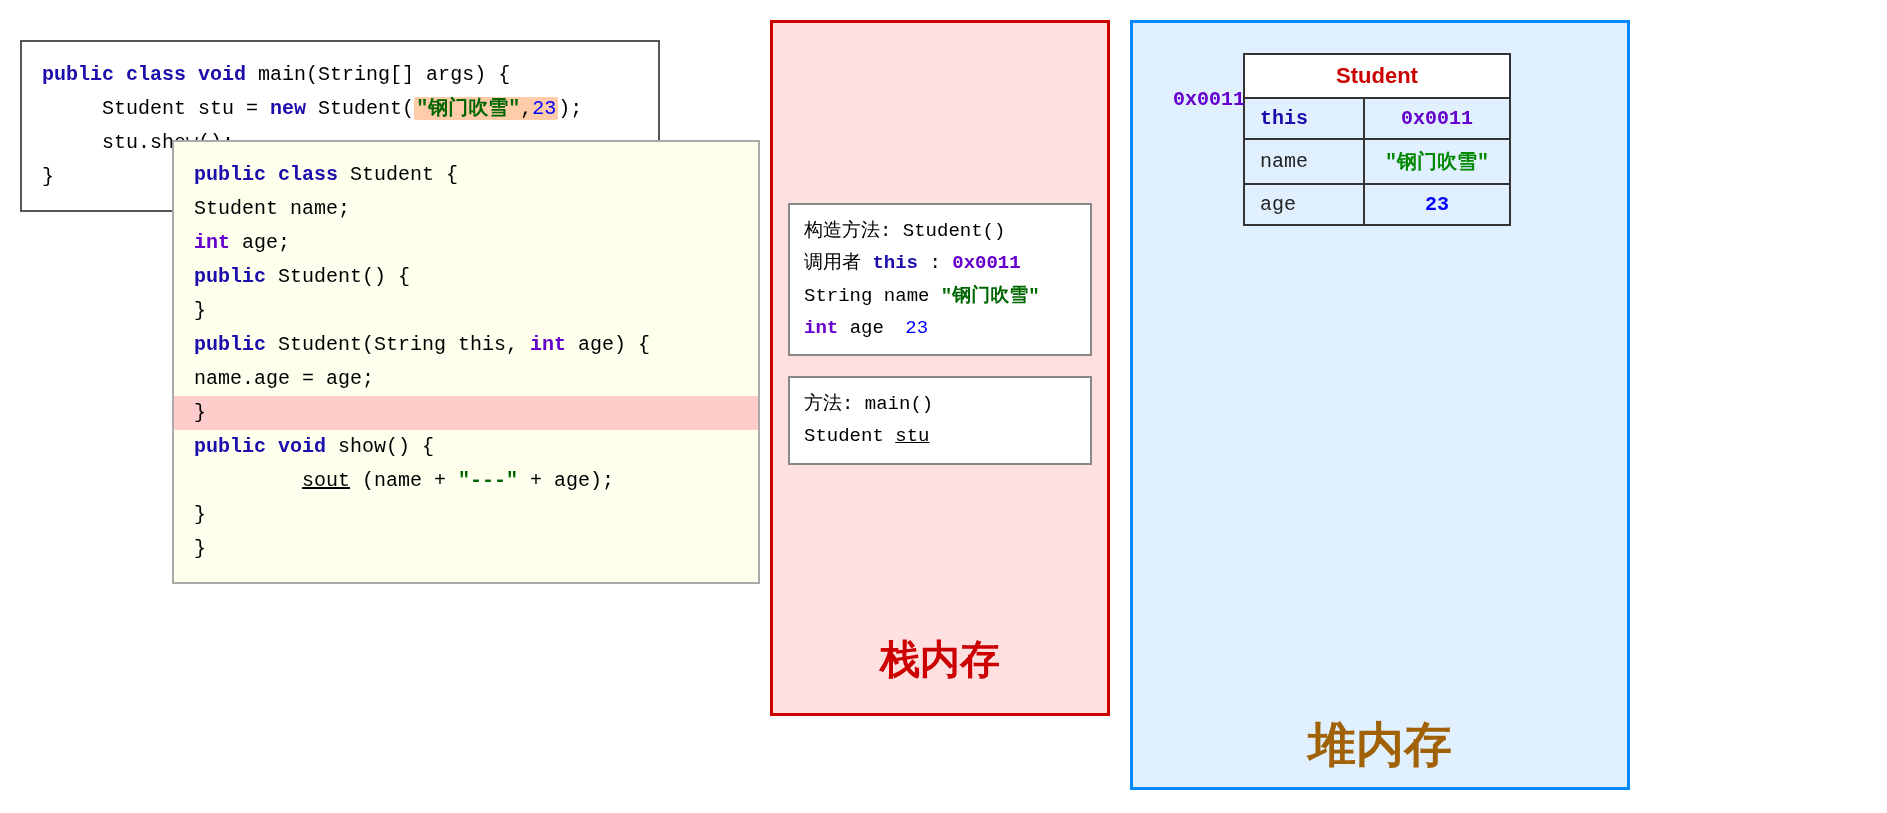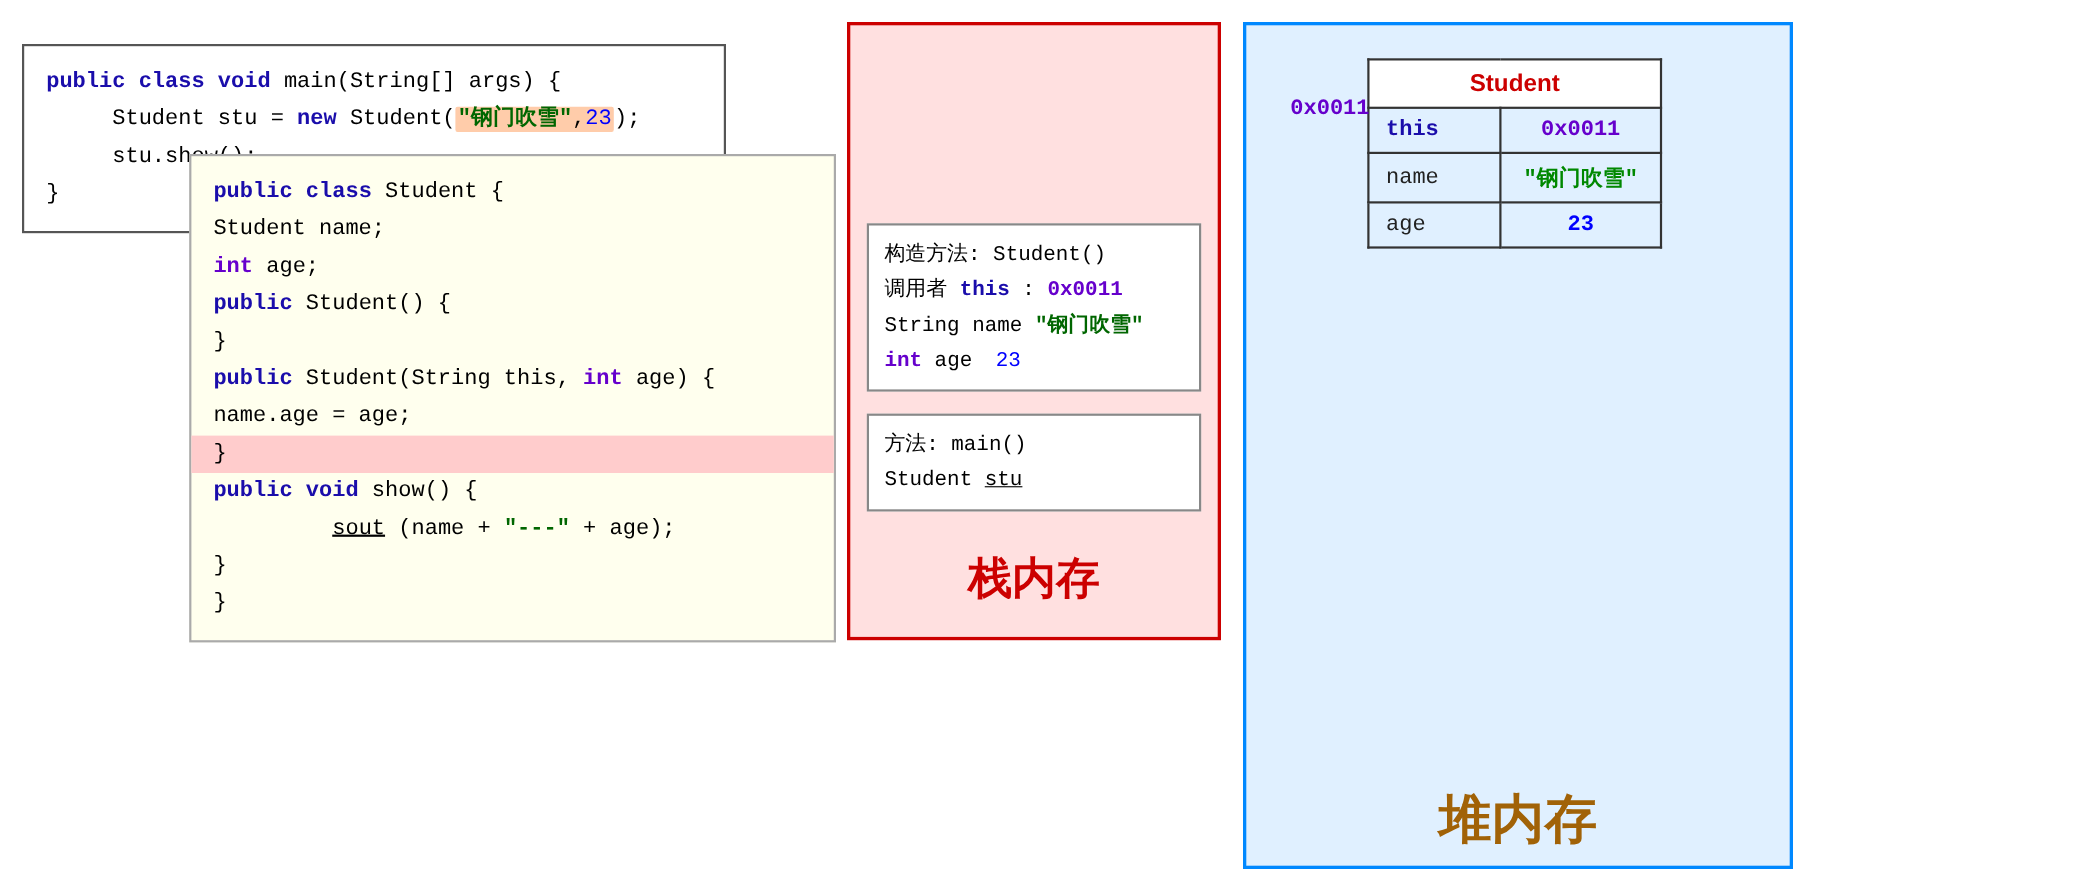--- a/index.html
+++ b/index.html
@@ -58,21 +58,21 @@
     .val-darkgreen { color: #006600; font-weight: bold; }
     .val-number { color: #0000ff; }
     .highlight-bg { background: #ffccaa; padding: 0 2px; border-radius: 2px; }
     .highlight-row { background: #ffcccc; display: block; margin: 0 -20px; padding: 0 20px; }
     .underline { text-decoration: underline; }
     .text-black { color: #000; }
 
     
     .stack-section {
       flex: 0 0 340px;
-      height: 562px;
+      height: 696px;
       background: #ffe0e0;
       border: 3px solid #cc0000;
       position: relative;
       margin-left: 30px;
       margin-top: 0;
     }
 
     .stack-label {
       position: absolute;
       bottom: 26px;

